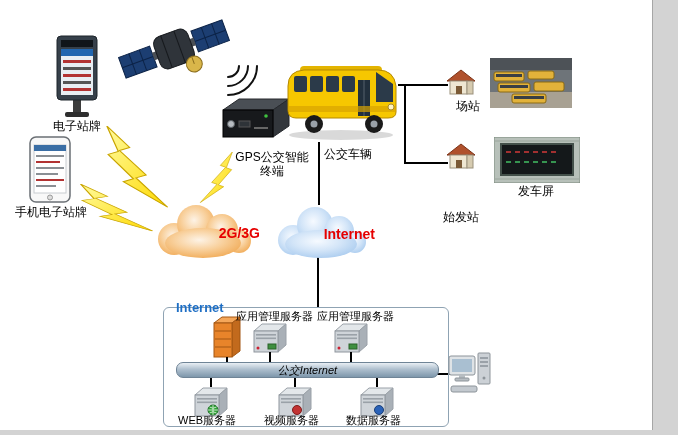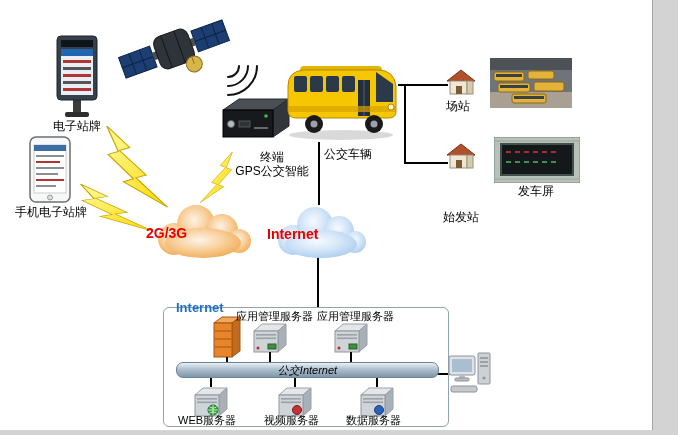--- a/index.html
+++ b/index.html
@@ -4,21 +4,21 @@
 <style>
   html,body{margin:0;padding:0;}
   .screen{position:relative;width:678px;height:435px;background:#d3d3d3;overflow:hidden;
           font-family:"Liberation Sans",sans-serif;}
   .page{position:absolute;left:0;top:0;width:652px;height:430px;background:#ffffff;
         border-right:1px solid #a6a6a6;}
   .abs{position:absolute;}
   .lbl{position:absolute;font-size:12px;line-height:1.2;color:#000;text-align:center;}
   .lbl-sm{position:absolute;font-size:11px;line-height:1.2;color:#000;text-align:left;}
   .line{position:absolute;background:#000;}
-  .cloud-label{position:absolute;left:0;right:0;text-align:left;font-weight:bold;
+  .cloud-label{position:absolute;left:0;right:0;text-align:right;font-weight:bold;
                font-size:14px;color:#e60000;}
   .dc-box{position:absolute;border:1px solid #8fa3b3;border-radius:6px;background:transparent;}
   .bar{position:absolute;background:linear-gradient(180deg,#e9eff4 0%,#aebfce 45%,#7e97ab 100%);
        border:1px solid #6f8496;border-radius:7px;text-align:center;font-size:11px;
        line-height:14px;color:#000;font-style:italic;}
   .dc-internet{position:absolute;font-size:13px;font-weight:bold;color:#1f6fc5;}
   svg{display:block;}
 </style>
 </head>
 <body>
@@ -113,22 +113,22 @@
     <svg class="abs" style="left:213px;top:94px;" width="80" height="56" viewBox="0 0 80 56">
       <polygon points="10,16 26,5 76,5 60,16" fill="#4a4f55" stroke="#26292d"></polygon>
       <polygon points="60,16 76,5 76,32 60,43" fill="#33373c" stroke="#26292d"></polygon>
       <rect x="10" y="16" width="50" height="27" fill="#17191c" stroke="#000"></rect>
       <circle cx="18" cy="30" r="3.5" fill="#b8bdc2" stroke="#5c6166"></circle>
       <rect x="26" y="27" width="11" height="6" fill="#2e3338" stroke="#555"></rect>
       <circle cx="53" cy="22" r="1.8" fill="#3fc13f"></circle>
       <rect x="41" y="33" width="14" height="2" fill="#666"></rect>
     </svg>
     <div class="lbl" style="left:226px;top:150px;width:92px;">
+      <div>GPS公交智能</div>
       <div>终端</div>
-      <div>GPS公交智能</div>
     </div>
 
     <svg class="abs" style="left:280px;top:56px;" width="122" height="86" viewBox="0 0 122 86">
       <ellipse cx="61" cy="79" rx="52" ry="5" fill="#000" opacity="0.15"></ellipse>
       <rect x="20" y="10" width="82" height="8" rx="4" fill="#e3b400"></rect>
       <path d="M8,30 Q8,15 24,14 L98,14 Q114,14 116,30 L116,56 Q116,62 108,62 L16,62 Q8,62 8,54 Z" fill="#f6c700" stroke="#b58900"></path>
       <rect x="14" y="20" width="13" height="16" rx="2" fill="#2b3a49"></rect>
       <rect x="30" y="20" width="13" height="16" rx="2" fill="#2b3a49"></rect>
       <rect x="46" y="20" width="13" height="16" rx="2" fill="#2b3a49"></rect>
       <rect x="62" y="20" width="13" height="16" rx="2" fill="#2b3a49"></rect>
@@ -143,21 +143,21 @@
         <circle cx="94" cy="68" r="3.5" fill="#9aa1a8"></circle>
     </svg>
     <div class="lbl" style="left:312px;top:147px;width:72px;">公交车辆</div>
 
     <svg class="abs" style="left:446px;top:68px;" width="30" height="30" viewBox="0 0 30 30">
       <polygon points="1,13 15,2 29,13" fill="#b0512c" stroke="#7c3317"></polygon>
       <rect x="4" y="13" width="17" height="13" fill="#efe7d2" stroke="#9b917c"></rect>
       <rect x="21" y="13" width="6" height="13" fill="#d6cbb0" stroke="#9b917c"></rect>
       <rect x="10" y="18" width="6" height="8" fill="#7b5a36"></rect>
     </svg>
-    <div class="lbl" style="left:437px;top:99px;width:42px;">场站</div>
+    <div class="lbl" style="left:447px;top:99px;width:42px;">场站</div>
 
     <svg class="abs" style="left:490px;top:58px;" width="82" height="50" viewBox="0 0 82 50">
       <rect x="0" y="0" width="82" height="50" fill="#6e7479"></rect>
       <rect x="0" y="0" width="82" height="12" fill="#4d5257"></rect>
       <rect x="0" y="34" width="82" height="16" fill="#a8a193"></rect>
       <g stroke="#8a6a15" stroke-width="1">
         <rect x="4" y="14" width="30" height="9" rx="2" fill="#e2b23a"></rect>
         <rect x="38" y="13" width="26" height="8" rx="2" fill="#e2b23a"></rect>
         <rect x="8" y="25" width="32" height="9" rx="2" fill="#e2b23a"></rect>
         <rect x="44" y="24" width="30" height="9" rx="2" fill="#e2b23a"></rect>

